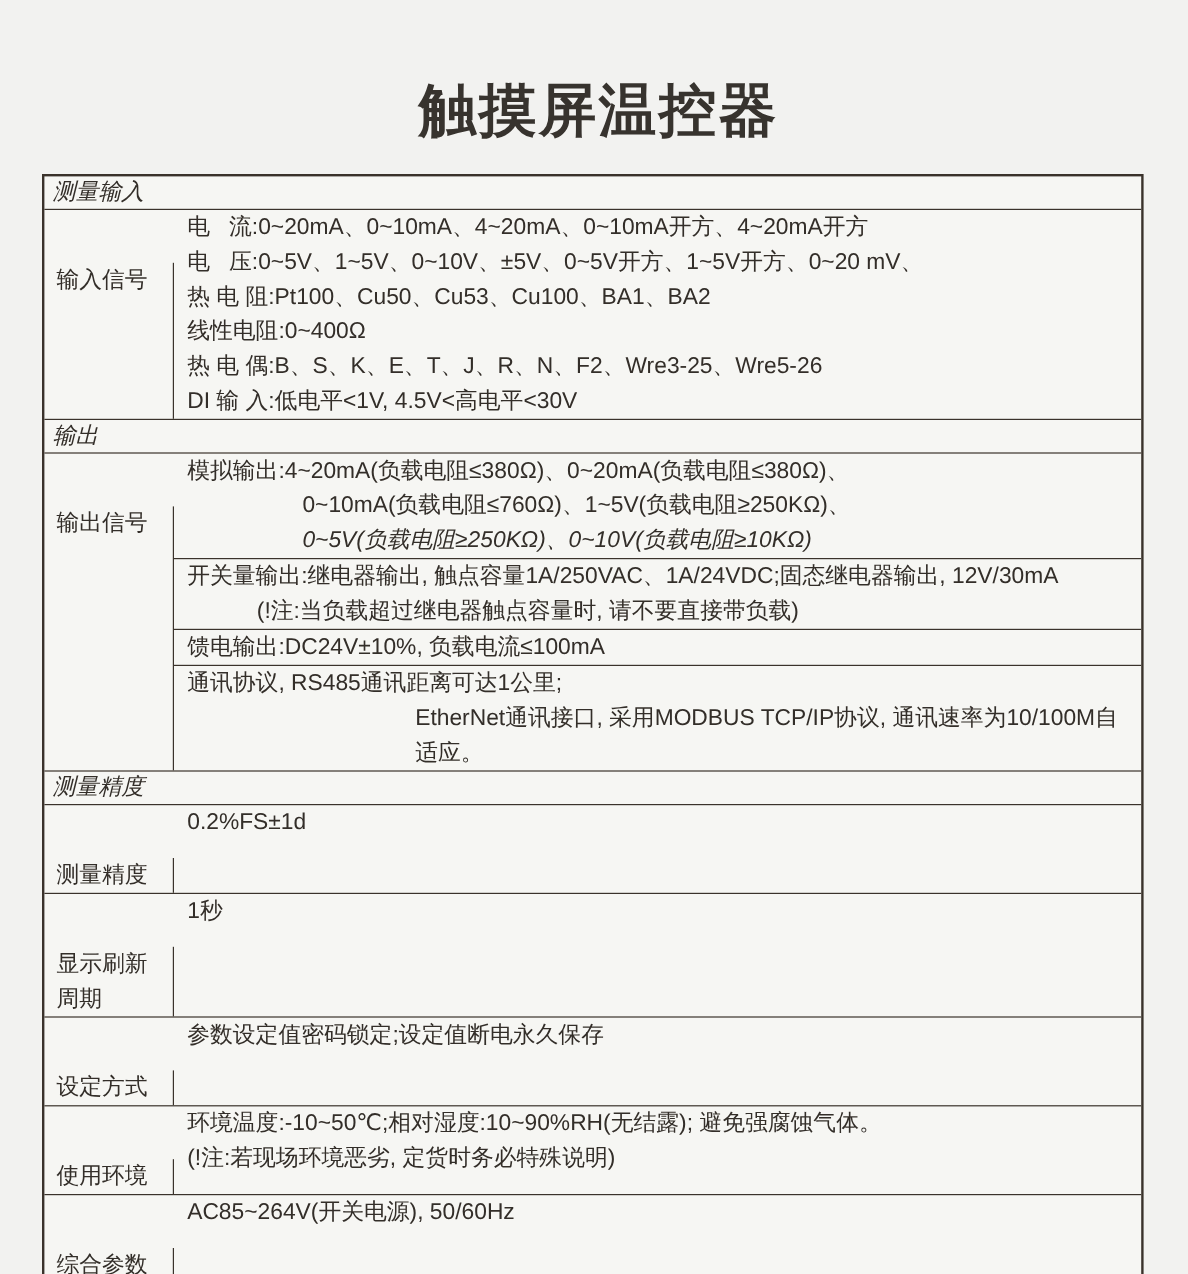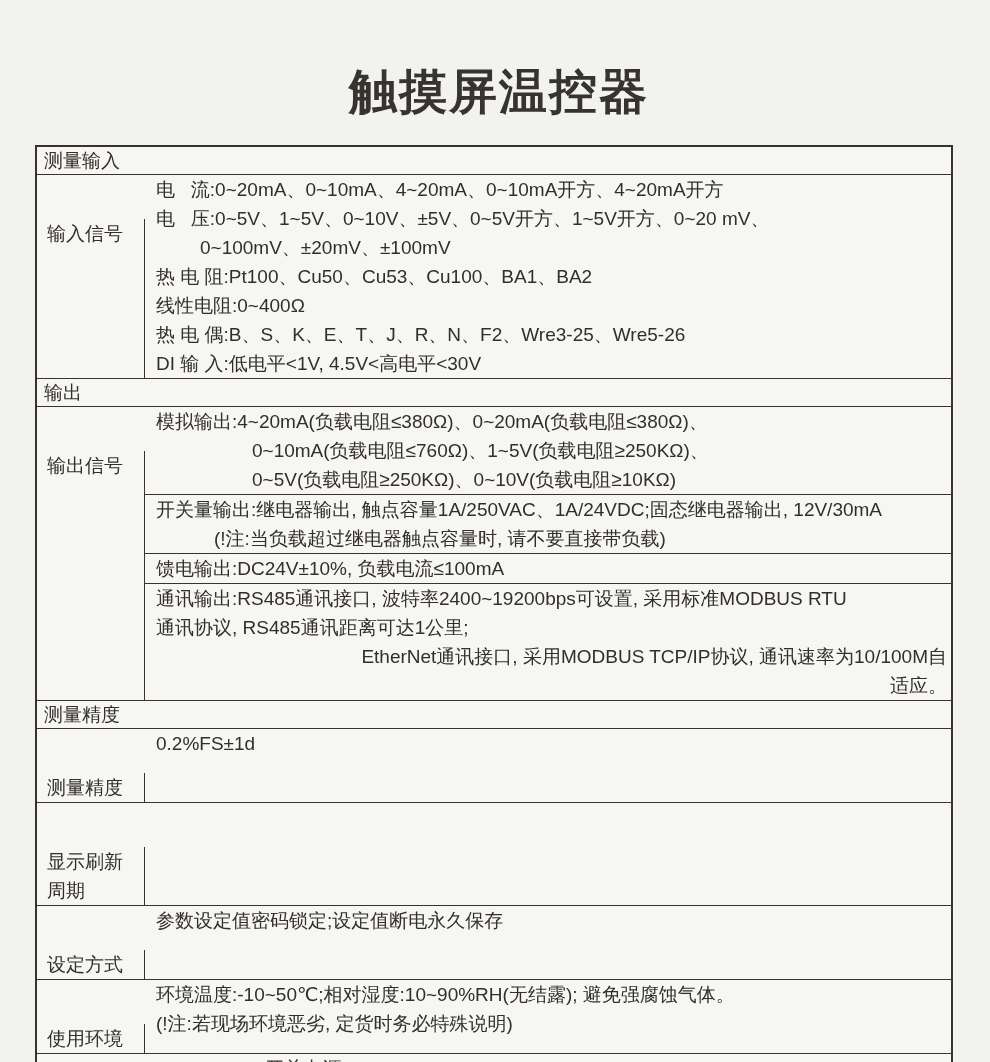--- a/index.html
+++ b/index.html
@@ -38,20 +38,21 @@
   .row {
     display: flex;
     border-top: 1.5px solid #3a322b;
     align-items: stretch;
   }
   .row:first-child { border-top: none; }
   .section-row {
     padding: 1px 6px 0 7px;
     line-height: 26px;
     height: 26px;
+    font-style: italic;
   }
   .section-label { white-space: pre-wrap; }
   .label-cell {
     flex: 0 0 108px;
     width: 108px;
     box-sizing: border-box;
     border-right: 1.5px solid #3a322b;
     padding: 0 4px 0 10px;
     line-height: 29px;
     margin-top: 44px;
@@ -85,72 +86,75 @@
         <span class="section-label" data-name="section-label">测量输入</span>
       </div>
       <div class="row data-row" data-name="spec-row-input-signal">
         <div class="label-cell" data-name="row-label">
           <div class="label-line" data-name="row-label-line">输入信号</div>
         </div>
         <div class="content-cell" data-name="row-content">
           <div class="sub-cell" data-name="spec-cell">
             <div class="line" data-name="spec-line">电   流:0~20mA、0~10mA、4~20mA、0~10mA开方、4~20mA开方</div>
             <div class="line" data-name="spec-line">电   压:0~5V、1~5V、0~10V、±5V、0~5V开方、1~5V开方、0~20 mV、</div>
-            <div class="line" data-name="spec-line" style="padding-left: 44px;">0~100mV、±20mV、±100mV</div>
             <div class="line" data-name="spec-line">热 电 阻:Pt100、Cu50、Cu53、Cu100、BA1、BA2</div>
             <div class="line" data-name="spec-line">线性电阻:0~400Ω</div>
             <div class="line" data-name="spec-line">热 电 偶:B、S、K、E、T、J、R、N、F2、Wre3-25、Wre5-26</div>
             <div class="line" data-name="spec-line">DI 输 入:低电平&lt;1V, 4.5V&lt;高电平&lt;30V</div>
           </div>
         </div>
       </div>
       <div class="row section-row" data-name="section-row-output">
         <span class="section-label" data-name="section-label">输出</span>
       </div>
       <div class="row data-row" data-name="spec-row-output-signal">
         <div class="label-cell" data-name="row-label">
           <div class="label-line" data-name="row-label-line">输出信号</div>
         </div>
         <div class="content-cell" data-name="row-content">
           <div class="sub-cell" data-name="spec-cell">
             <div class="line" data-name="spec-line">模拟输出:4~20mA(负载电阻≤380Ω)、0~20mA(负载电阻≤380Ω)、</div>
             <div class="line" data-name="spec-line" style="padding-left: 96px;">0~10mA(负载电阻≤760Ω)、1~5V(负载电阻≥250KΩ)、</div>
-            <div class="line" data-name="spec-line" style="padding-left: 96px;">0~5V(负载电阻≥250KΩ)、0~10V(负载电阻≥10KΩ)</div>
+            <div class="line" data-name="spec-line" style="padding-left: 96px; font-style: italic;">0~5V(负载电阻≥250KΩ)、0~10V(负载电阻≥10KΩ)</div>
           </div>
           <div class="sub-cell" data-name="spec-cell">
             <div class="line" data-name="spec-line">开关量输出:继电器输出, 触点容量1A/250VAC、1A/24VDC;固态继电器输出, 12V/30mA</div>
             <div class="line" data-name="spec-line" style="padding-left: 58px;">(!注:当负载超过继电器触点容量时, 请不要直接带负载)</div>
           </div>
           <div class="sub-cell" data-name="spec-cell">
             <div class="line" data-name="spec-line">馈电输出:DC24V±10%, 负载电流≤100mA</div>
           </div>
           <div class="sub-cell" data-name="spec-cell">
-            <div class="line" data-name="spec-line">通讯输出:RS485通讯接口, 波特率2400~19200bps可设置, 采用标准MODBUS RTU</div>
             <div class="line" data-name="spec-line">通讯协议, RS485通讯距离可达1公里;</div>
-            <div class="line" data-name="spec-line" style="padding-left: 190px; text-align: right;">EtherNet通讯接口, 采用MODBUS TCP/IP协议, 通讯速率为10/100M自适应。</div>
+            <div class="line" data-name="spec-line" style="padding-left: 190px;">EtherNet通讯接口, 采用MODBUS TCP/IP协议, 通讯速率为10/100M自适应。</div>
           </div>
         </div>
       </div>
       <div class="row section-row" data-name="section-row-general-params">
         <span class="section-label" data-name="section-label">测量精度</span>
       </div>
       <div class="row data-row" data-name="spec-row-accuracy">
         <div class="label-cell" data-name="row-label">
           <div class="label-line" data-name="row-label-line">测量精度</div>
         </div>
         <div class="content-cell" data-name="row-content">
           <div class="sub-cell" data-name="spec-cell">
             <div class="line" data-name="spec-line">0.2%FS±1d</div>
           </div>
         </div>
       </div>
       <div class="row data-row" data-name="spec-row-refresh-cycle">
         <div class="label-cell" data-name="row-label">
           <div class="label-line" data-name="row-label-line">显示刷新</div>
           <div class="label-line" data-name="row-label-line">周期</div>
+        </div>
+        <div class="content-cell" data-name="row-content">
+          <div class="sub-cell" data-name="spec-cell">
+            <div class="line" data-name="spec-line">1秒</div>
+          </div>
         </div>
       </div>
       <div class="row data-row" data-name="spec-row-setting-mode">
         <div class="label-cell" data-name="row-label">
           <div class="label-line" data-name="row-label-line">设定方式</div>
         </div>
         <div class="content-cell" data-name="row-content">
           <div class="sub-cell" data-name="spec-cell">
             <div class="line" data-name="spec-line">参数设定值密码锁定;设定值断电永久保存</div>
           </div>

